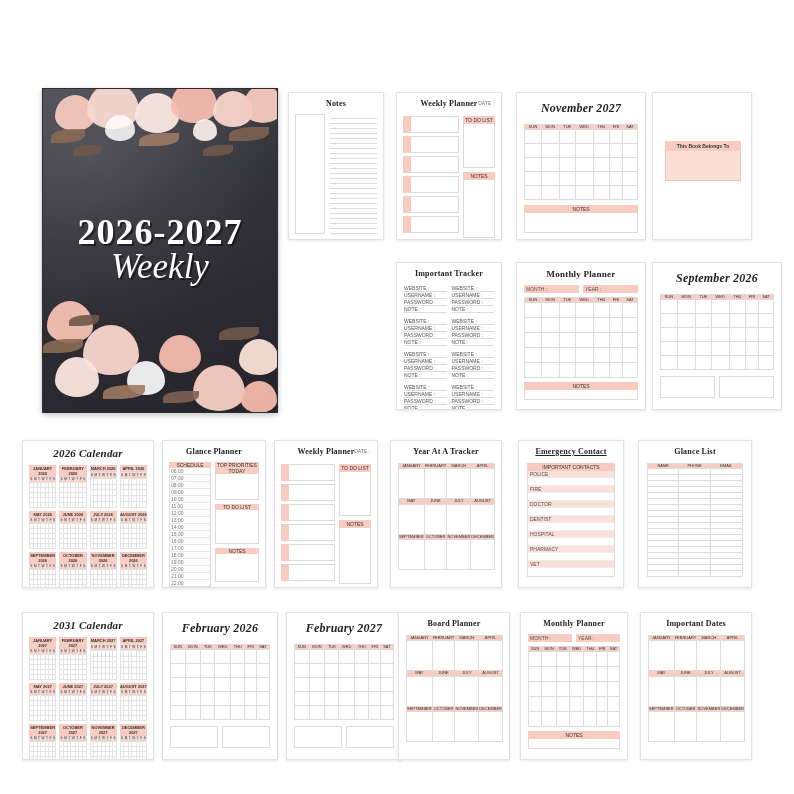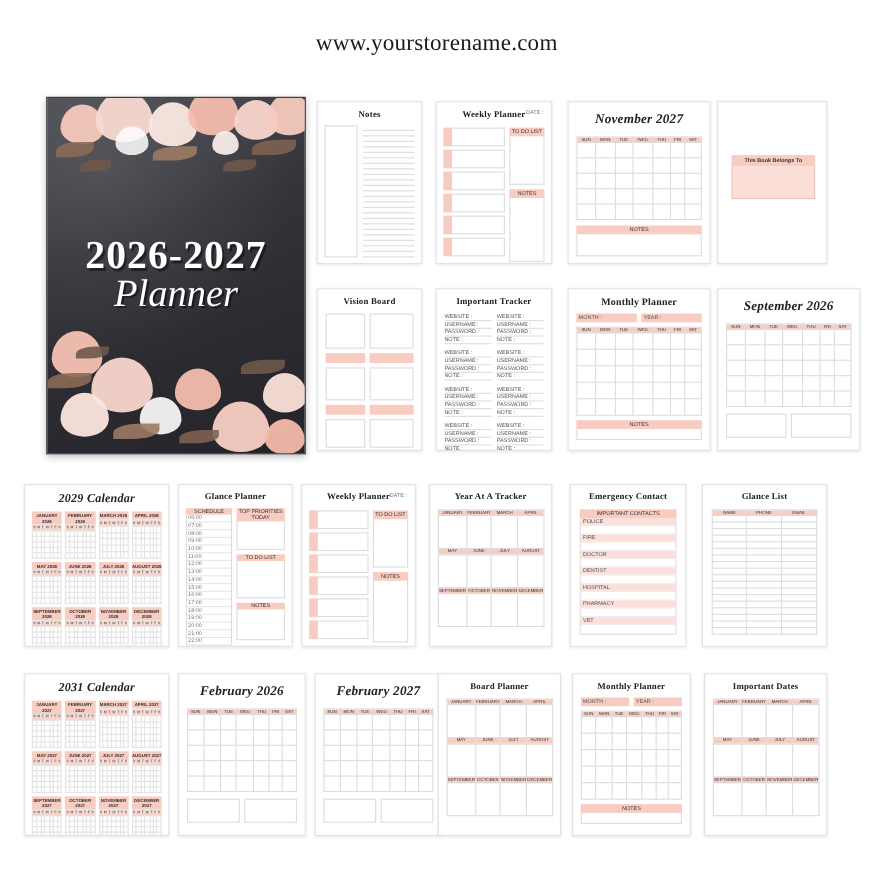--- a/index.html
+++ b/index.html
@@ -124,40 +124,39 @@
   }
 
   .box { border: 1px solid #dcdcdc; }
   .flexrow { display: flex; }
 </style>
 </head>
 <body>
 
 <div class="page">
 
-  <div class="site-url">www.yourstorename.com</div>
 
   <div class="cover">
 
     <div class="flower" style="left:12px;top:6px;width:40px;height:36px;background:#f6c9bd;"></div>
     <div class="flower" style="left:44px;top:-6px;width:52px;height:46px;background:#f8d9d0;"></div>
     <div class="flower" style="left:92px;top:4px;width:44px;height:40px;background:#fbe8e2;"></div>
     <div class="flower" style="left:128px;top:-8px;width:46px;height:42px;background:#f4bcae;"></div>
     <div class="flower" style="left:170px;top:2px;width:40px;height:36px;background:#f9d6cc;"></div>
     <div class="flower" style="left:200px;top:-4px;width:40px;height:38px;background:#f6cabe;"></div>
     <div class="flower" style="left:62px;top:26px;width:30px;height:26px;background:#ffffff;opacity:.85;"></div>
     <div class="flower" style="left:150px;top:30px;width:24px;height:22px;background:#fff4ef;opacity:.9;"></div>
     <div class="leaf" style="left:8px;top:40px;width:34px;height:14px;background:#8a6a55;"></div>
     <div class="leaf" style="left:96px;top:44px;width:40px;height:13px;background:#9c7a63;"></div>
     <div class="leaf" style="left:186px;top:38px;width:40px;height:14px;background:#7d6251;"></div>
     <div class="leaf" style="left:30px;top:56px;width:28px;height:11px;background:#6f584a;"></div>
     <div class="leaf" style="left:160px;top:56px;width:30px;height:11px;background:#6f584a;"></div>
 
     <div class="cover-title">2026-2027</div>
-    <div class="cover-sub">Planner</div>
+    <div class="cover-sub">Weekly</div>
 
     <div class="flower" style="left:4px;top:212px;width:46px;height:42px;background:#f5c2b4;"></div>
     <div class="flower" style="left:40px;top:236px;width:56px;height:50px;background:#f9d6cc;"></div>
     <div class="flower" style="left:12px;top:268px;width:44px;height:40px;background:#fbe5de;"></div>
     <div class="flower" style="left:84px;top:272px;width:38px;height:34px;background:#ffffff;opacity:.9;"></div>
     <div class="flower" style="left:116px;top:246px;width:42px;height:38px;background:#f4bcae;"></div>
     <div class="flower" style="left:150px;top:276px;width:52px;height:46px;background:#f8cfc3;"></div>
     <div class="flower" style="left:196px;top:250px;width:40px;height:36px;background:#fae0d8;"></div>
     <div class="flower" style="left:198px;top:292px;width:36px;height:32px;background:#f3b9aa;"></div>
     <div class="leaf" style="left:0px;top:250px;width:40px;height:14px;background:#8a6a55;"></div>
@@ -307,45 +306,20 @@
     </div>
   </div>
 
   <div class="sheet" style="left:652px;top:92px;width:100px;height:148px;">
     <div style="position:absolute;left:12px;top:48px;width:76px;">
       <div class="pink t5" style="text-align:center;padding:2px 0;font-weight:bold;color:#333;">This Book Belongs To</div>
       <div class="pink-l" style="height:30px;border:1px solid #f0c3b6;border-top:none;"></div>
     </div>
   </div>
 
-  <div class="sheet" style="left:288px;top:262px;width:96px;height:148px;">
-    <div class="ttl t8" style="margin-top:6px;">Vision Board</div>
-    <div style="margin:7px 7px 0 7px;">
-      <div class="flexrow" style="gap:4px;">
-          <div class="box" style="width:36px;height:32px;"></div>
-          <div class="box" style="flex:1;height:32px;"></div>
-        </div>
-      <div class="flexrow" style="gap:4px;margin-top:4px;">
-          <div class="pink" style="width:36px;height:9px;"></div>
-          <div class="pink" style="flex:1;height:9px;"></div>
-        </div>
-      <div class="flexrow" style="gap:4px;margin-top:4px;">
-          <div class="box" style="width:36px;height:30px;"></div>
-          <div class="box" style="flex:1;height:30px;"></div>
-        </div>
-      <div class="flexrow" style="gap:4px;margin-top:4px;">
-          <div class="pink" style="width:36px;height:9px;"></div>
-          <div class="pink" style="flex:1;height:9px;"></div>
-        </div>
-      <div class="flexrow" style="gap:4px;margin-top:4px;">
-          <div class="box" style="width:36px;height:26px;"></div>
-          <div class="box" style="flex:1;height:26px;"></div>
-        </div>
-    </div>
-  </div>
 
   <div class="sheet" style="left:396px;top:262px;width:106px;height:148px;">
     <div class="ttl t8" style="margin-top:6px;">Important Tracker</div>
     <div class="flexrow" style="margin:7px 7px 0 7px;gap:5px;">
       <div style="flex:1;">
         <div class="t5" style="color:#555;border-bottom:1px solid #ddd;">WEBSITE :</div>
         <div class="t5" style="color:#555;border-bottom:1px solid #ddd;">USERNAME :</div>
         <div class="t5" style="color:#555;border-bottom:1px solid #ddd;">PASSWORD :</div>
         <div class="t5" style="color:#555;border-bottom:1px solid #ddd;">NOTE :</div>
         <div style="height:5px"></div>
@@ -520,21 +494,21 @@
       </tbody>
         </table>
       <div class="flexrow" style="gap:4px;margin-top:6px;">
         <div class="box" style="flex:1;height:22px;"></div>
         <div class="box" style="flex:1;height:22px;"></div>
       </div>
     </div>
   </div>
 
   <div class="sheet" style="left:22px;top:440px;width:132px;height:148px;">
-    <div class="ttl" style="margin-top:6px;font-size:11px;font-style:italic;">2029 Calendar</div>
+    <div class="ttl" style="margin-top:6px;font-size:11px;font-style:italic;">2026 Calendar</div>
     <div style="display:grid;grid-template-columns:repeat(4,1fr);gap:3px;margin:6px 6px 0 6px;">
       <table class="mini-cal">
           <caption>JANUARY 2026</caption>
           <tbody>
             <tr>
               <th>S</th>
               <th>M</th>
               <th>T</th>
               <th>W</th>
               <th>T</th>
@@ -1319,21 +1293,21 @@
               <td></td>
               <td></td>
               <td></td>
             </tr>
       </tbody>
         </table>
     </div>
   </div>
 
   <div class="sheet" style="left:518px;top:440px;width:106px;height:148px;">
-    <div class="ttl t8" style="margin-top:6px;">Emergency Contact</div>
+    <div class="ttl t8" style="margin-top:6px;text-decoration:underline;">Emergency Contact</div>
     <div style="margin:7px 8px 0 8px;">
       <div class="pink t5" style="text-align:center;padding:1px 0;color:#333;">IMPORTANT CONTACTS</div>
       <div class="box" style="border-top:none;">
         <div class="pink-l t5" style="padding-left:2px;border-bottom:1px solid #eee;color:#555;">POLICE</div>
         <div class="t5" style="padding-left:2px;border-bottom:1px solid #eee;height:8px;"></div>
         <div class="pink-l t5" style="padding-left:2px;border-bottom:1px solid #eee;color:#555;">FIRE</div>
         <div class="t5" style="padding-left:2px;border-bottom:1px solid #eee;height:8px;"></div>
         <div class="pink-l t5" style="padding-left:2px;border-bottom:1px solid #eee;color:#555;">DOCTOR</div>
         <div class="t5" style="padding-left:2px;border-bottom:1px solid #eee;height:8px;"></div>
         <div class="pink-l t5" style="padding-left:2px;border-bottom:1px solid #eee;color:#555;">DENTIST</div>

